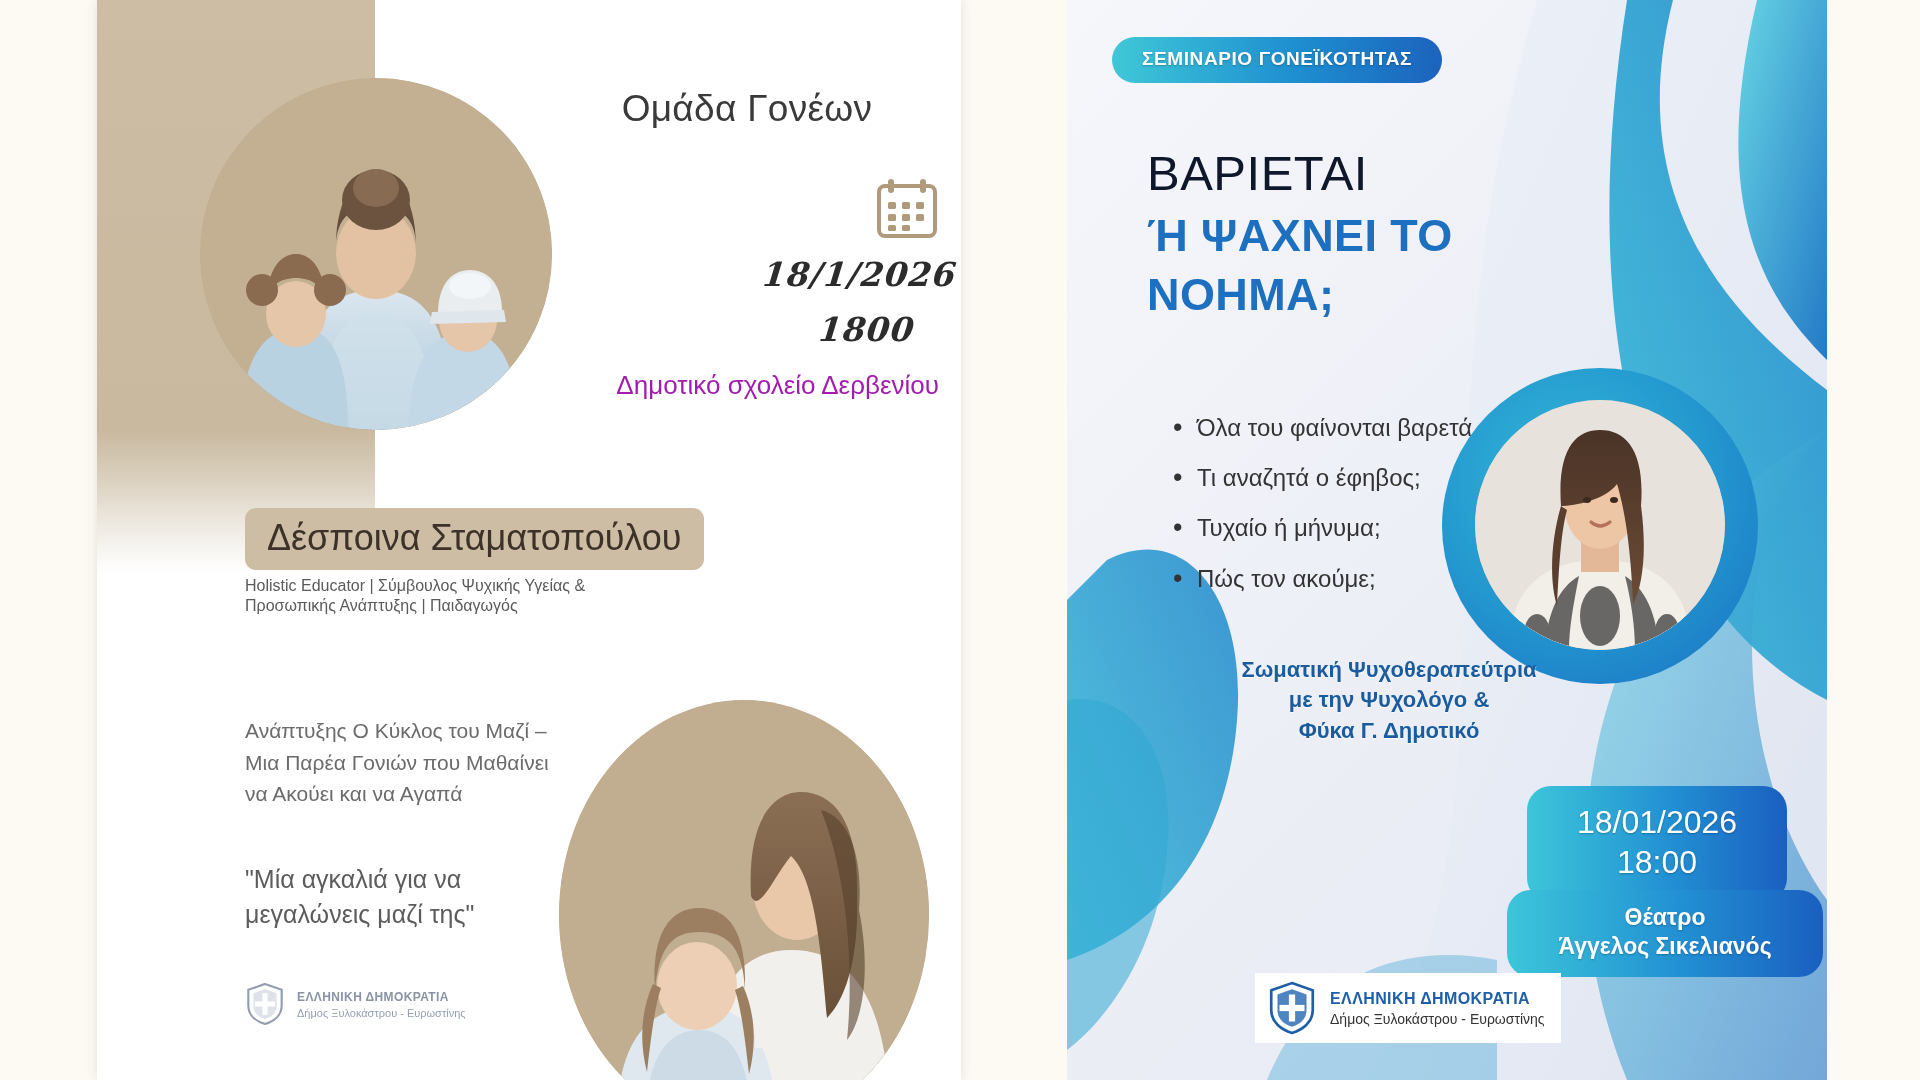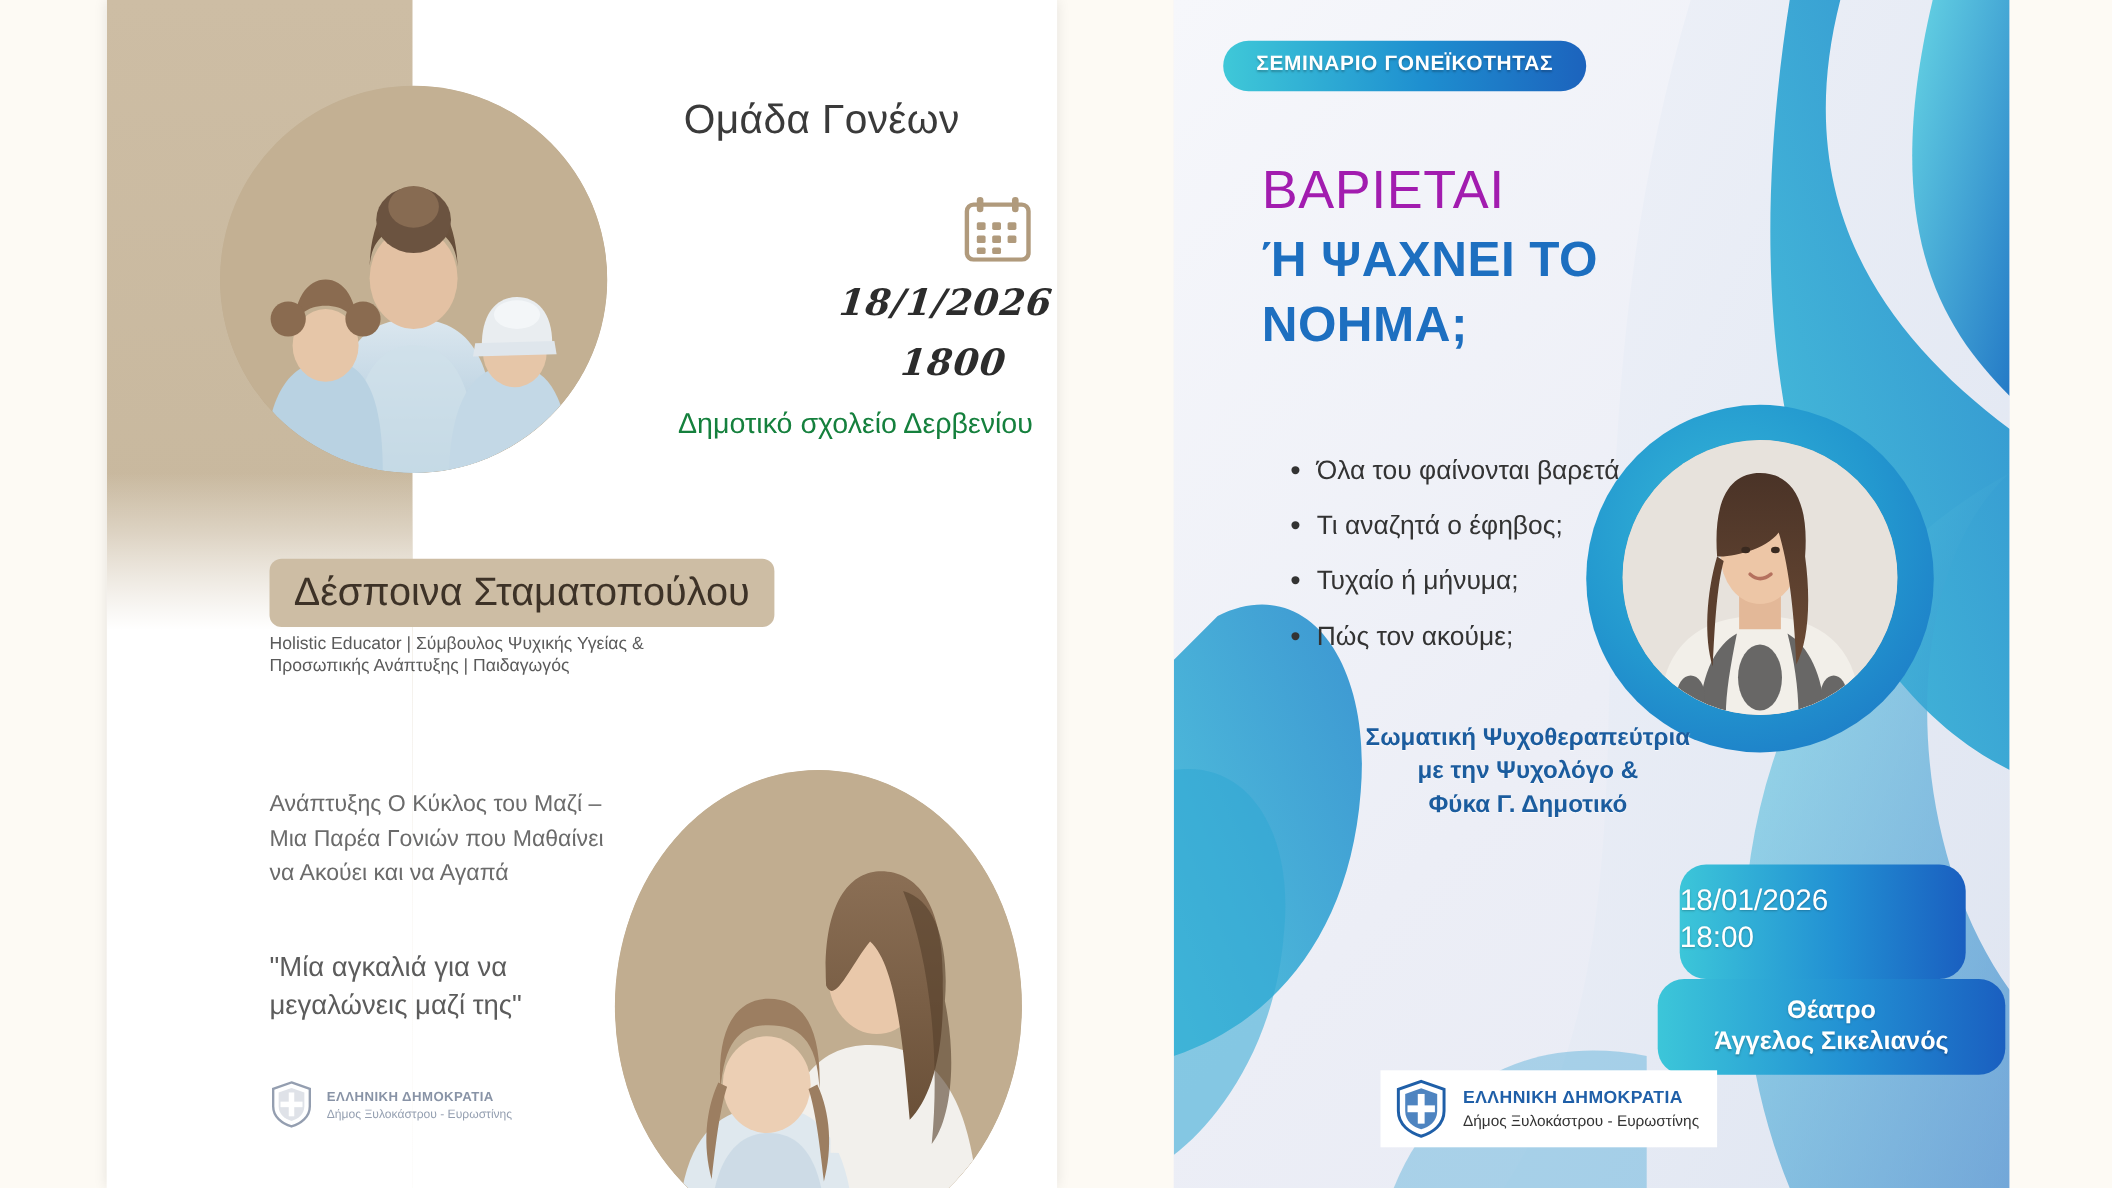--- a/index.html
+++ b/index.html
@@ -52,21 +52,21 @@
     font-size:33px;color:#2c2c2c;letter-spacing:1px;transform:skewX(-6deg);
   }
   .pl-time{
     position:absolute;left:540px;top:310px;width:320px;text-align:right;
     font-family:"DejaVu Serif", serif;font-style:italic;font-weight:bold;
     font-size:33px;color:#2c2c2c;letter-spacing:1px;transform:skewX(-6deg);
     padding-right:42px;box-sizing:border-box;
   }
   .pl-venue{
     position:absolute;left:430px;top:370px;width:430px;text-align:right;
-    font-size:26px;color:#15803d;padding-right:18px;box-sizing:border-box;
+    font-size:26px;color:#a21caf;padding-right:18px;box-sizing:border-box;
   }
 
   .name-badge{
     position:absolute;left:148px;top:508px;
     background:#cdbda4;border-radius:11px;padding:9px 22px 11px 22px;
     font-size:36px;color:#3d3227;
   }
   .credentials{
     position:absolute;left:148px;top:576px;width:600px;
     font-size:16px;line-height:1.28;color:#5a5a5a;
@@ -96,21 +96,21 @@
   .blob{position:absolute;}
 
   .pr-pill-top{
     position:absolute;left:45px;top:37px;
     background:linear-gradient(90deg,#3fc8d8 0%,#1e8fd0 55%,#1c63bd 100%);
     border-radius:26px;padding:11px 30px 13px 30px;
     color:#fff;font-size:19px;font-weight:bold;letter-spacing:.6px;
     text-shadow:0 1px 2px rgba(0,0,0,.25);
   }
   .h1-black{
-    position:absolute;left:80px;top:145px;font-size:49px;color:#a21caf;letter-spacing:.5px;
+    position:absolute;left:80px;top:145px;font-size:49px;color:#0f172a;letter-spacing:.5px;
   }
   .h1-blue{
     position:absolute;left:80px;top:207px;width:420px;font-size:45px;line-height:1.3;
     color:#1d6fc0;font-weight:bold;letter-spacing:.4px;
   }
   .bullets{
     position:absolute;left:92px;top:400px;width:400px;
     font-size:24px;line-height:1.3;color:#333;list-style:none;margin:12px;padding:0;
   }
   .bullets li{margin-bottom:19px;position:relative;padding-left:26px;}
@@ -127,22 +127,22 @@
     overflow:hidden;background:#dccfc4;
   }
   .ring-big{
     position:absolute;left:375px;top:368px;width:316px;height:316px;border-radius:50%;
     background:radial-gradient(circle at 40% 35%, #35b7d8 0%, #2398cf 50%, #1a6fc4 100%);
   }
 
   .pill-date{
     position:absolute;left:460px;top:786px;width:260px;
     background:linear-gradient(90deg,#3cc6d9 0%,#2290d3 55%,#1a5fc0 100%);
-    border-radius:24px;padding:16px 0 20px 0;
-    color:#fff;font-size:27px;line-height:1.25;
+    border-radius:24px;padding:16px 0 20px 0;text-align:center;
+    color:#fff;font-size:32px;line-height:1.25;
     text-shadow:0 1px 2px rgba(0,0,0,.25);
   }
   .pill-venue{
     position:absolute;left:440px;top:890px;width:316px;
     background:linear-gradient(90deg,#3cc6d9 0%,#2290d3 55%,#1a5fc0 100%);
     border-radius:24px;padding:13px 0 15px 0;text-align:center;
     color:#fff;font-size:23px;font-weight:bold;line-height:1.28;
     text-shadow:0 1px 2px rgba(0,0,0,.25);
   }
   .gov-right{

